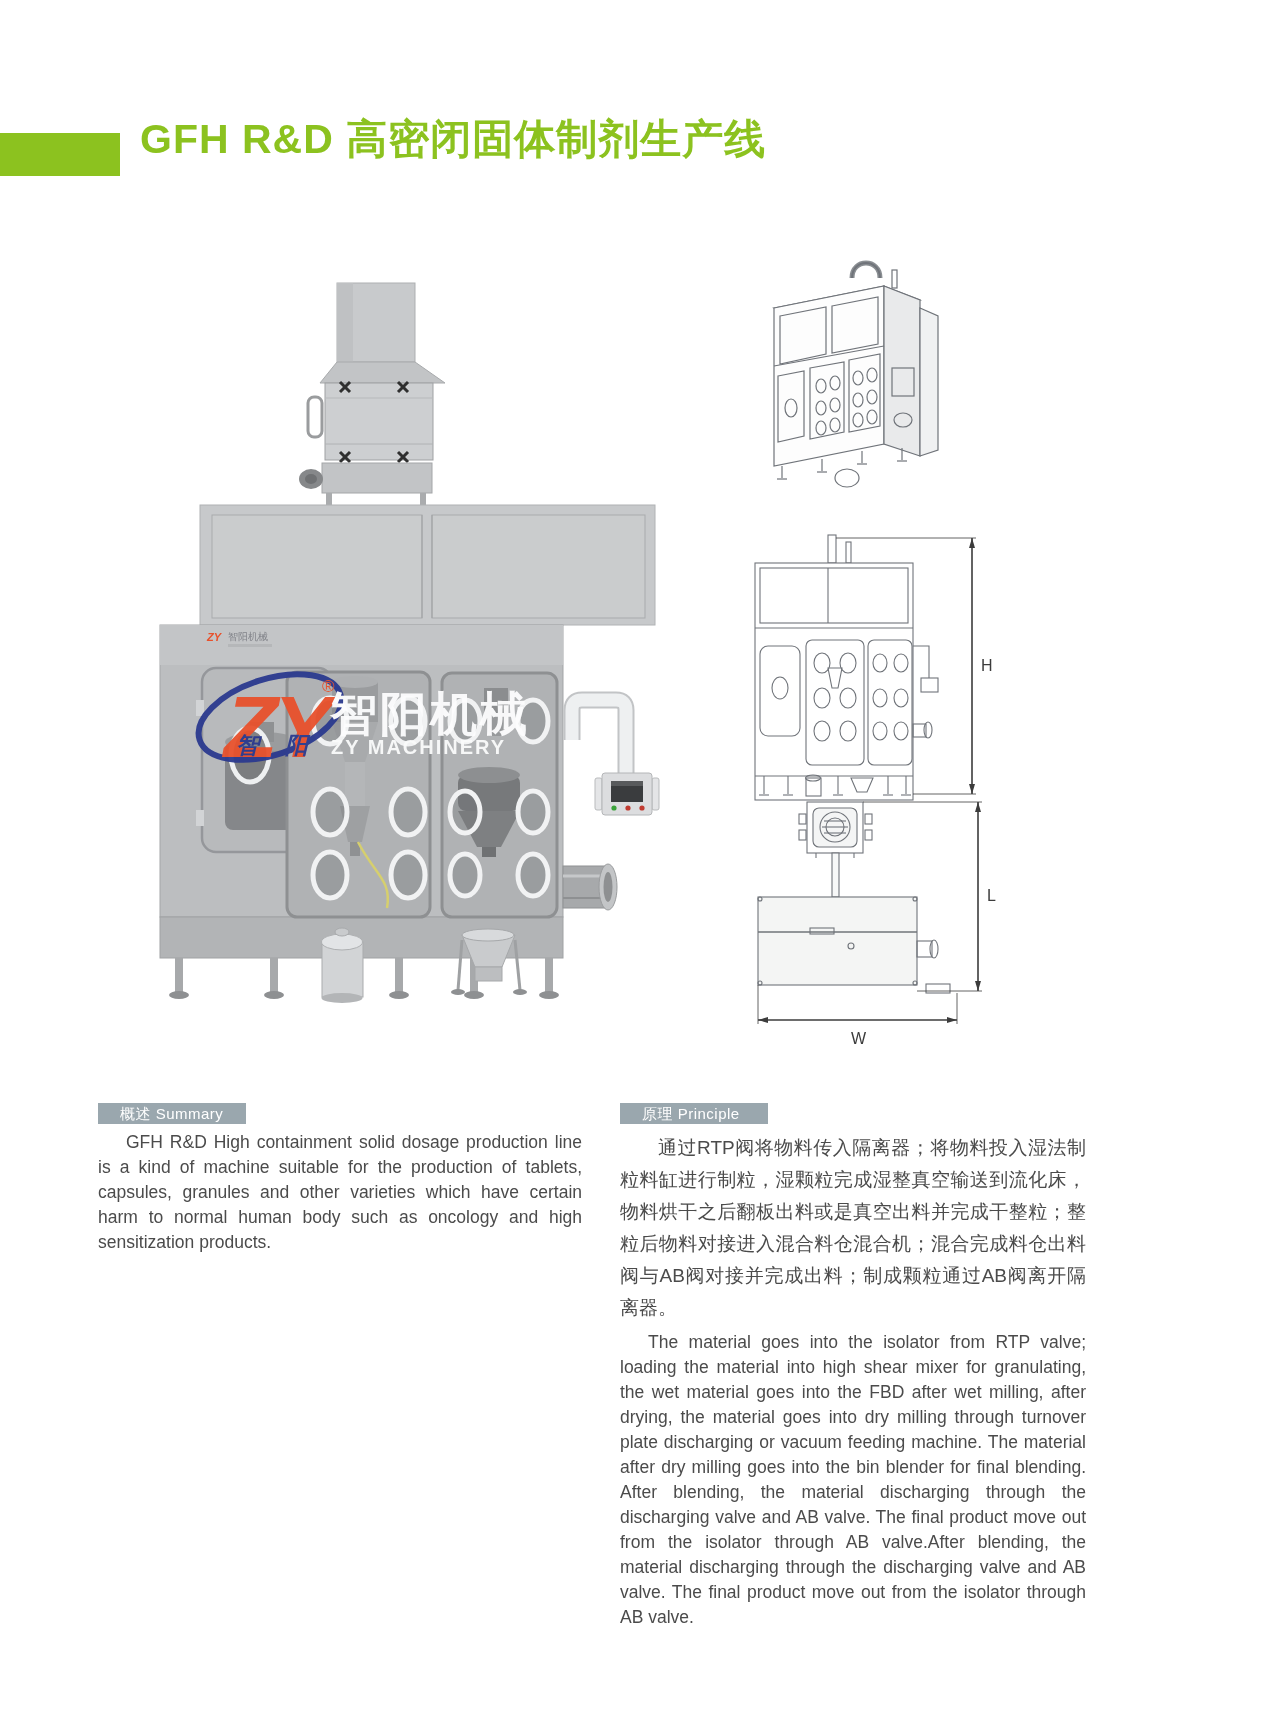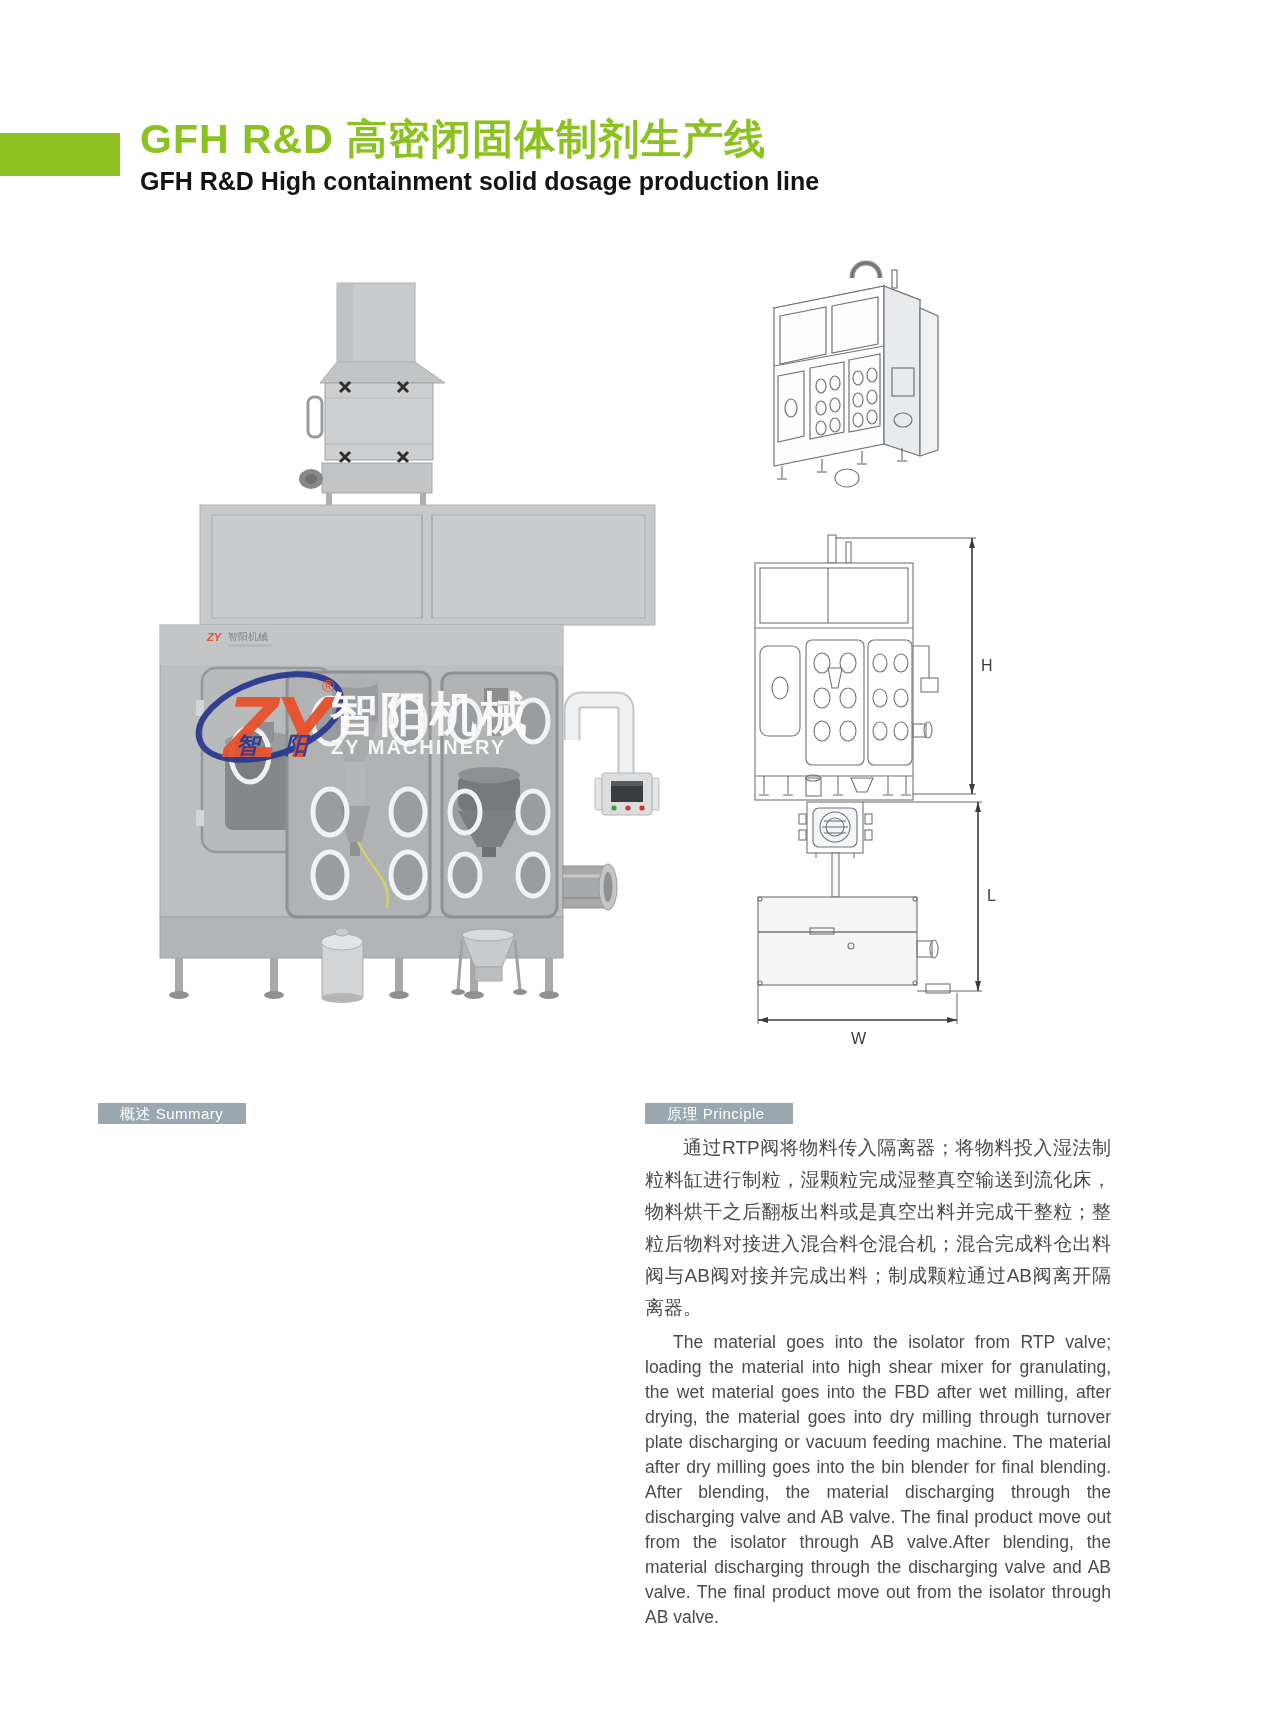--- a/index.html
+++ b/index.html
@@ -9,40 +9,39 @@
   .title-cn{position:absolute;left:140px;top:112px;font-size:41px;font-weight:bold;
             color:#8cc21f;letter-spacing:1px;white-space:nowrap;}
   .title-en{position:absolute;left:140px;top:167px;font-size:25px;font-weight:bold;
             color:#141414;letter-spacing:0;white-space:nowrap;}
   .render-wrap{position:absolute;left:140px;top:230px;width:525px;height:780px;}
   .iso-wrap{position:absolute;left:752px;top:248px;width:210px;height:255px;}
   .front-wrap{position:absolute;left:748px;top:528px;width:245px;height:280px;}
   .top-wrap{position:absolute;left:748px;top:788px;width:250px;height:262px;}
   .col{position:absolute;top:1103px;}
   .col-left{left:98px;width:484px;}
-  .col-right{left:645px;width:466px;}
+  .col-right{left:620px;width:466px;}
   .sec-header{display:inline-block;min-width:148px;box-sizing:border-box;background:#9aa7ae;
               color:#ffffff;font-size:15px;height:21px;line-height:21px;
               padding:0 14px 4px 22px;letter-spacing:0.5px;}
   p.cn{font-size:19px;line-height:32px;text-align:justify;text-indent:2em;
        color:#4b4b4b;margin:8px 0 0;}
   p.en{font-size:17.5px;line-height:25px;text-align:justify;text-indent:1.6em;
        color:#4b4b4b;margin:6px 0 0;}
   svg{display:block;}
   text{font-family:"Liberation Sans","DejaVu Sans",sans-serif;}
   .dim-label{font-size:16px;fill:#3c3c3c;}
 </style>
 </head>
 <body>
 
 <div class="page">
 
   <div class="green-bar"></div>
   <div class="title-cn">GFH R&amp;D 高密闭固体制剂生产线</div>
-  <div class="title-en">GFH R&amp;D High containment solid dosage production line</div>
 
   <div class="render-wrap">
   <svg width="525" height="780" viewBox="0 0 525 780">
 
     <g>
       <rect x="197" y="53" width="78" height="79" fill="#c8cacc" stroke="#adafb1"></rect>
       <rect x="197" y="53" width="16" height="79" fill="#bfc1c3"></rect>
       <polygon points="197,132 275,132 305,153 180,153" fill="#c2c4c6" stroke="#a8aaac"></polygon>
       <rect x="185" y="153" width="108" height="77" fill="#cdcfd1" stroke="#9fa1a3"></rect>
       <line x1="185" y1="168" x2="293" y2="168" stroke="#b7b9bb"></line>
@@ -338,20 +337,21 @@
       <line x1="10" y1="232" x2="209" y2="232" stroke="#3c3c3c" stroke-width="1.6"></line>
       <polygon points="10,232 20,229 20,235" fill="#3c3c3c"></polygon>
       <polygon points="209,232 199,229 199,235" fill="#3c3c3c"></polygon>
       <text x="103" y="256" class="dim-label">W</text>
     </g>
   </svg>
   </div>
 
   <section class="col col-left">
     <div class="sec-header">概述 Summary</div>
+    <p class="en">GFH R&amp;D High containment solid dosage production line is a kind of machine suitable for the production of tablets, capsules, granules and other varieties which have certain harm to normal human body such as oncology and high sensitization products.</p>
   </section>
 
   <section class="col col-right">
     <div class="sec-header">原理 Principle</div>
     <p class="cn">通过RTP阀将物料传入隔离器；将物料投入湿法制粒料缸进行制粒，湿颗粒完成湿整真空输送到流化床，物料烘干之后翻板出料或是真空出料并完成干整粒；整粒后物料对接进入混合料仓混合机；混合完成料仓出料阀与AB阀对接并完成出料；制成颗粒通过AB阀离开隔离器。</p>
     <p class="en">The material goes into the isolator from RTP valve; loading the material into high shear mixer for granulating, the wet material goes into the FBD after wet milling, after drying, the material goes into dry milling through turnover plate discharging or vacuum feeding machine. The material after dry milling goes into the bin blender for final blending. After blending, the material discharging through the discharging valve and AB valve. The final product move out from the isolator through AB valve.After blending, the material discharging through the discharging valve and AB valve. The final product move out from the isolator through AB valve.</p>
   </section>
 
 </div>
 

